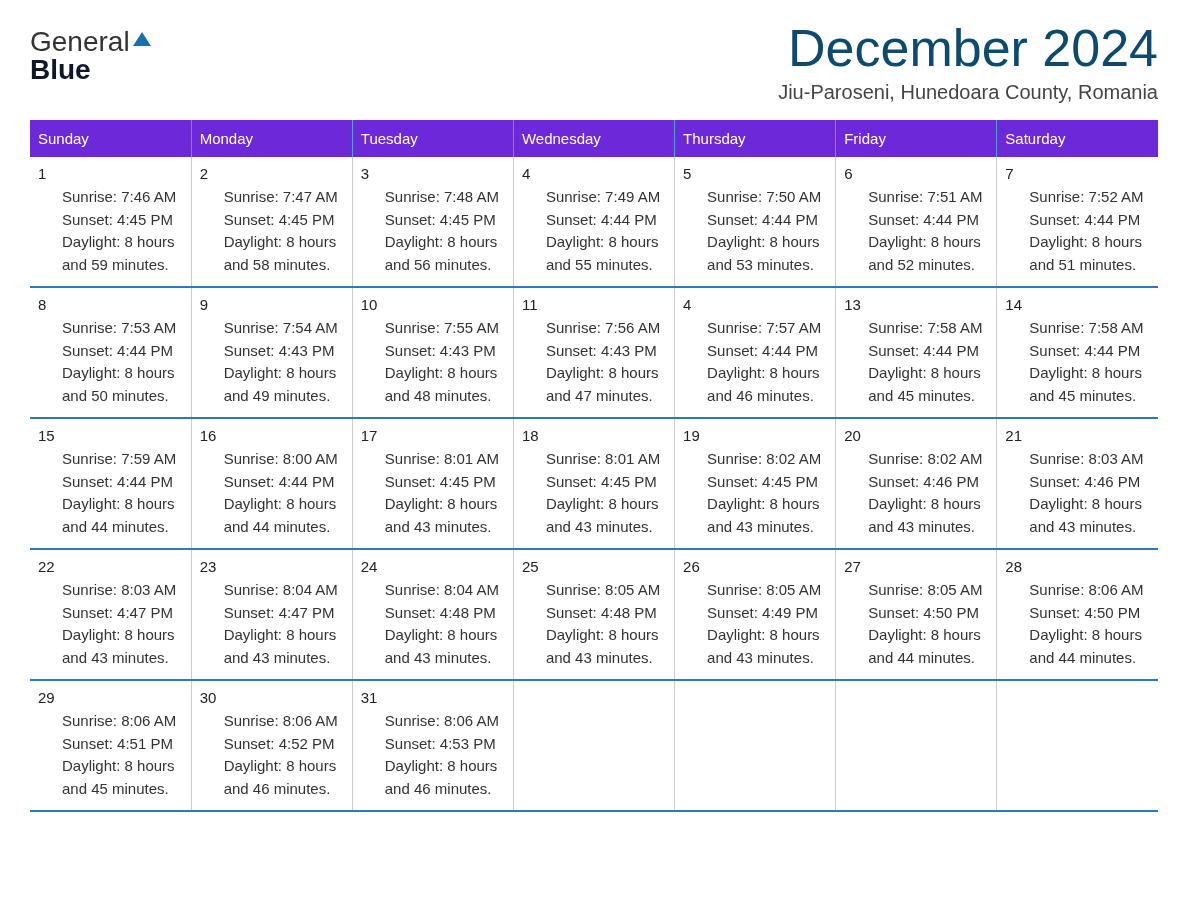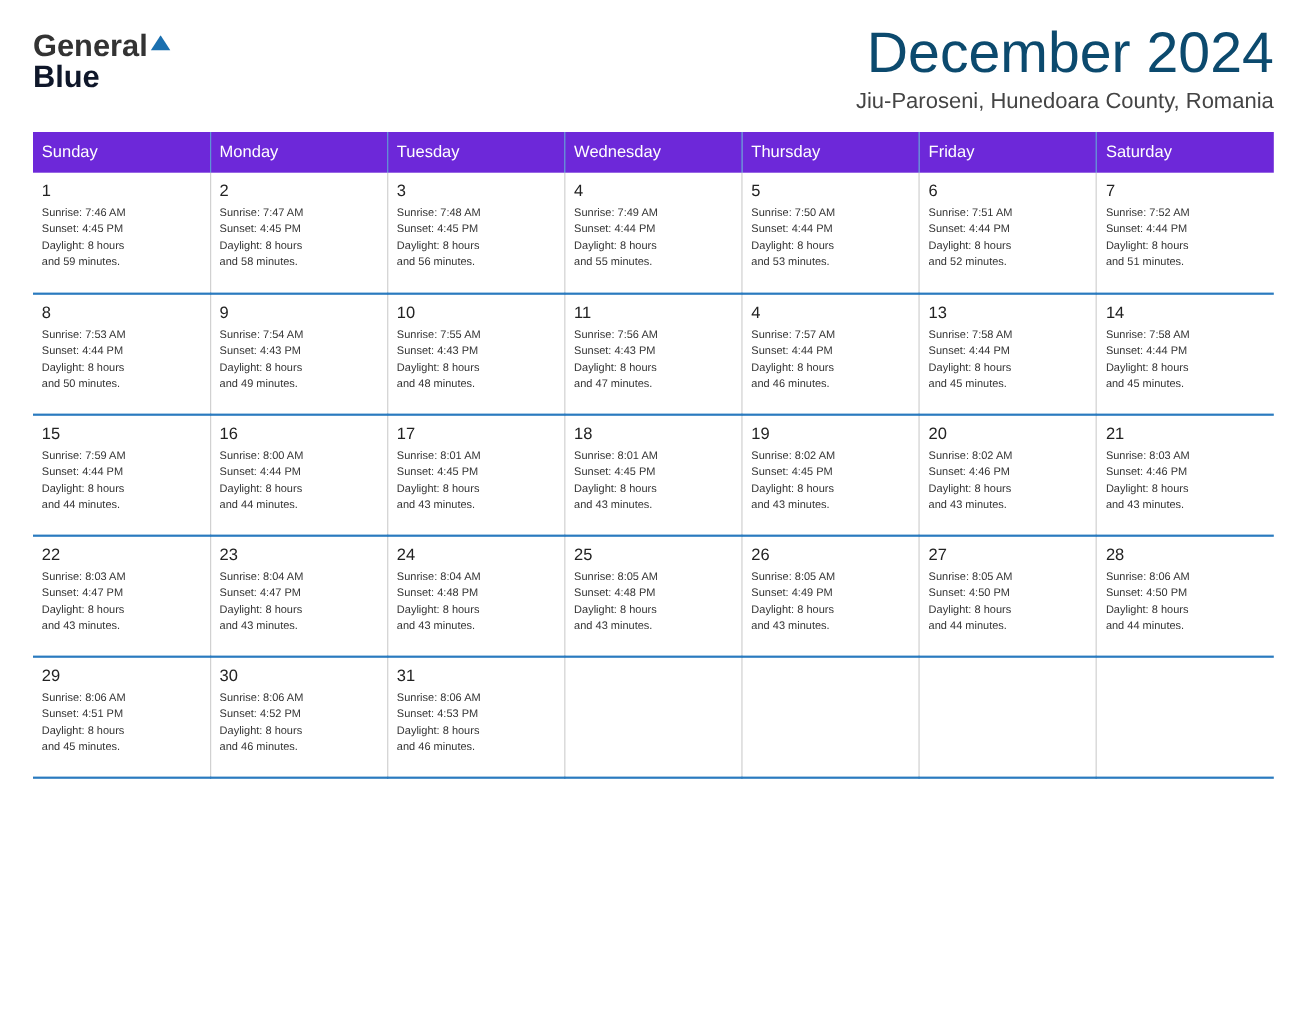--- a/index.html
+++ b/index.html
@@ -17,21 +17,21 @@
       margin-bottom: 16px;
     }
     .logo {
       display: flex;
       flex-direction: column;
       align-items: flex-start;
       padding-top: 8px;
     }
     .logo-text {
       font-size: 28px;
-      font-weight: bold;
+      font-weight: normal;
       color: #333;
       line-height: 1;
     }
     .logo-line2 {
       font-size: 28px;
       font-weight: bold;
       color: #0f172a;
       line-height: 1;
     }
     .title-area {
@@ -74,23 +74,24 @@
       border-right: 1px solid #ccc;
       height: 110px;
     }
     tbody tr td:last-child { border-right: none; }
     .day-number {
       font-size: 15px;
       font-weight: normal;
       margin-bottom: 4px;
     }
     .day-info {
-      font-size: 10px;
+      font-size: 15px;
       line-height: 1.5;
       color: #333;
+      margin-left: 24px;
     }
   </style>
 </head>
 <body>
 
 <div class="header-area">
   <div class="logo">
     <div style="display:flex;align-items:center;">
       <span class="logo-text">General</span>
       <span style="display:inline-block;margin-left:3px;margin-top:-2px;">

